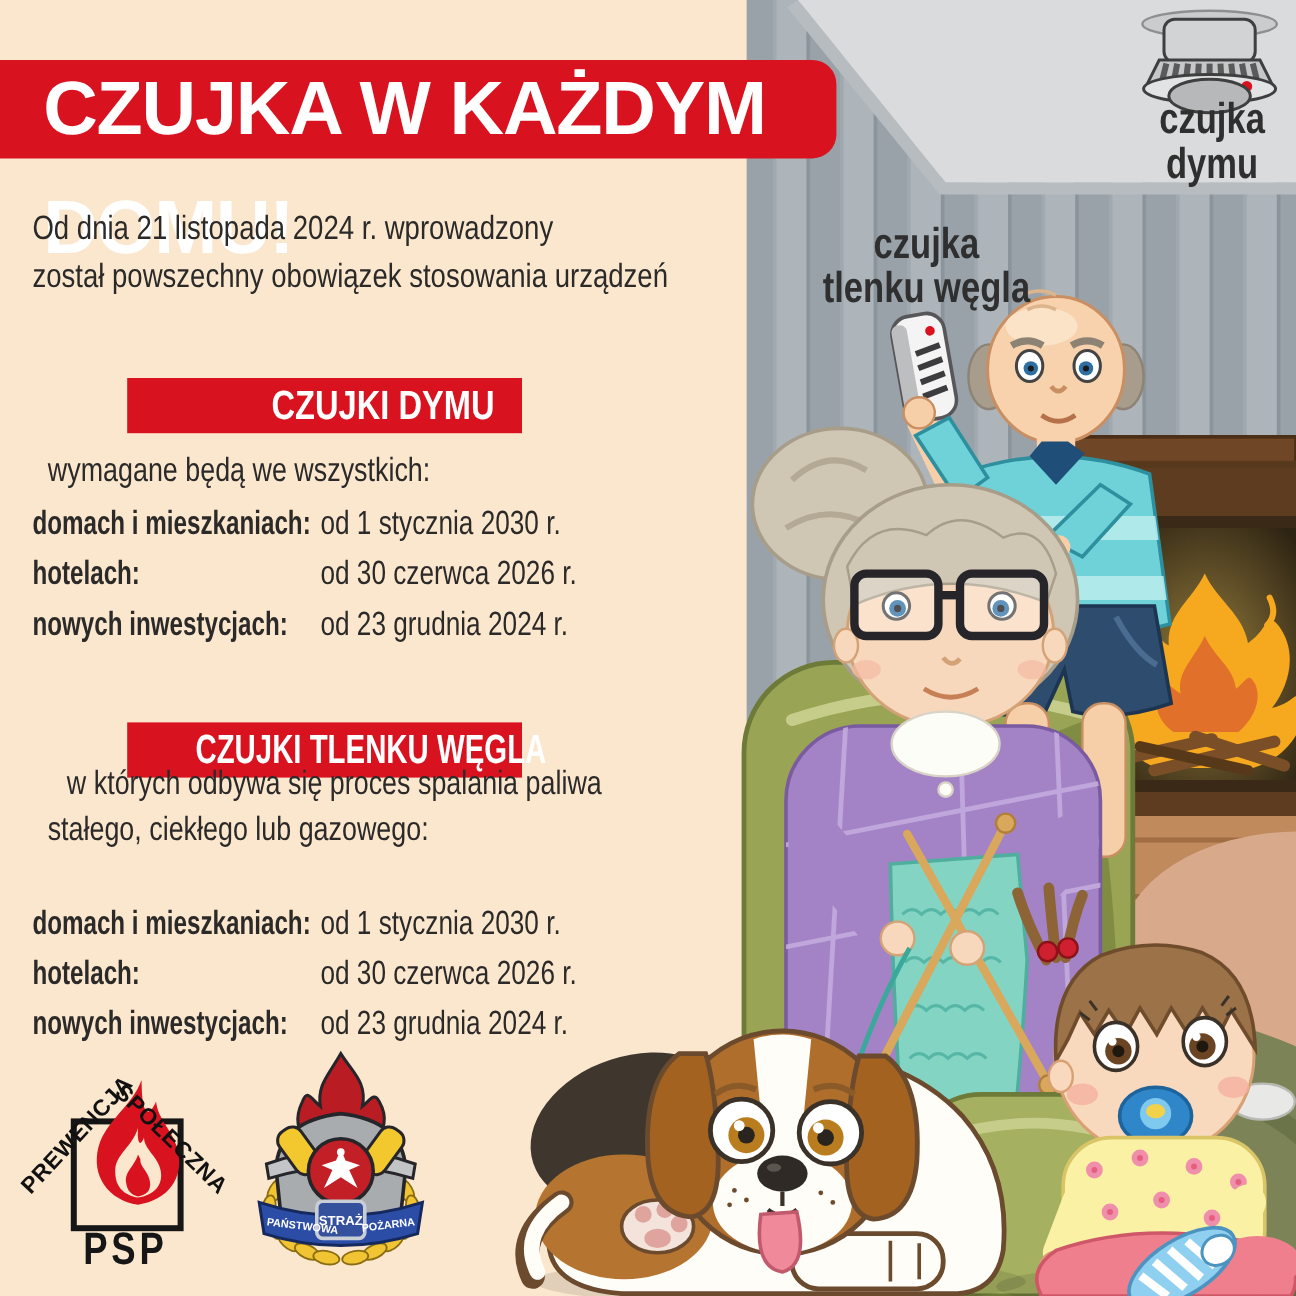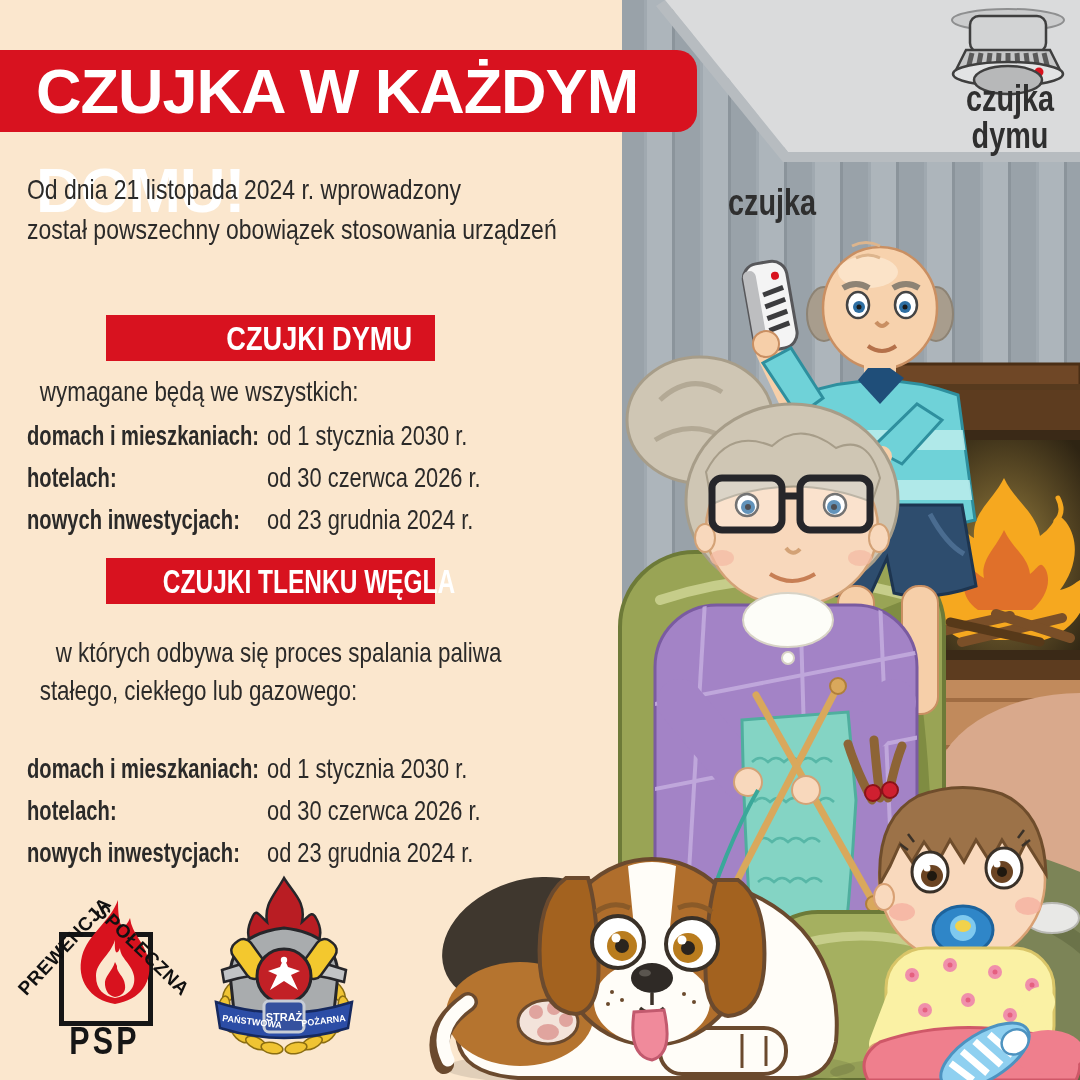--- a/index.html
+++ b/index.html
@@ -14,21 +14,21 @@
   
   .banner-main{left:0;top:50px;width:697px;height:82px;background:#d8121f;
                border-radius:0 20px 20px 0;line-height:82px;padding-left:36px;box-sizing:border-box;}
   .t-title{font-size:63px;font-weight:bold;color:#fff;letter-spacing:-1px;transform:scaleX(.8);transform-origin:left center;}
   
   .intro{left:27px;top:170px;width:590px;font-size:28px;line-height:40px;}
   
   .sec-banner{left:106px;width:329px;height:46px;background:#d8121f;color:#fff;
               text-align:center;line-height:46px;font-size:34px;font-weight:bold;}
   .s1{top:315px;text-align:right;}
-  .s2{top:558px;text-align:right;}
+  .s2{top:602px;text-align:right;}
   .center-text{left:0;width:540px;font-size:28px;}
   .sub1{top:372px;line-height:40px;}
   .para2{top:634px;line-height:38px;}
   .tbl{left:0;width:620px;}
   .t1{top:420px;}
   .t2{top:753px;}
   .row{position:relative;height:42px;}
   .lab{position:absolute;left:27px;top:0;font-weight:bold;font-size:28px;transform:scaleX(.72);transform-origin:left center;white-space:nowrap;}
   .val{position:absolute;left:267px;top:0;font-size:28px;transform:scaleX(.78);transform-origin:left center;white-space:nowrap;}
   
@@ -440,20 +440,21 @@
       <span class="val">od 23 grudnia 2024 r.</span>
     </div>
   </div>
 
   <div class="abs ill-label lbl-smoke">
     <div><span class="cc">czujka</span></div>
     <div><span class="cc">dymu</span></div>
   </div>
   <div class="abs ill-label lbl-co">
     <div><span class="cc">czujka</span></div>
+    <div><span class="cc">tlenku węgla</span></div>
   </div>
 
   <div class="abs prev-logo">
     <div class="prev-square"></div>
     <svg style="position:absolute;left:44px;top:20px;" width="90" height="110" viewBox="0 0 90 110">
       <path d="M48,0 C40,22 18,34 12,56 C6,80 20,100 45,104 C70,100 84,82 78,58 C74,42 62,34 60,18
                C55,30 48,33 48,0 Z" fill="#d8121e"></path>
       <path d="M45,40 C40,56 26,62 26,76 C26,90 34,96 45,98 C58,96 66,88 64,76 C62,64 50,58 50,48
                C48,54 44,56 45,40 Z" fill="#fbe7ce"></path>
       <path d="M45,62 C42,72 34,76 35,85 C36,93 40,96 45,97 C52,96 56,92 55,85 C54,76 46,72 47,66 Z" fill="#d8121e"></path>

